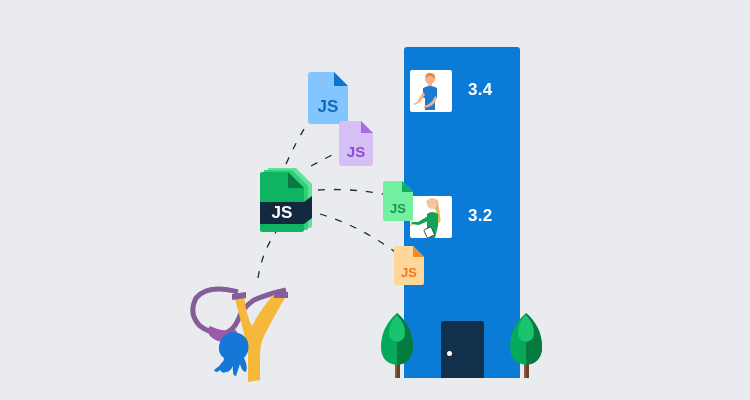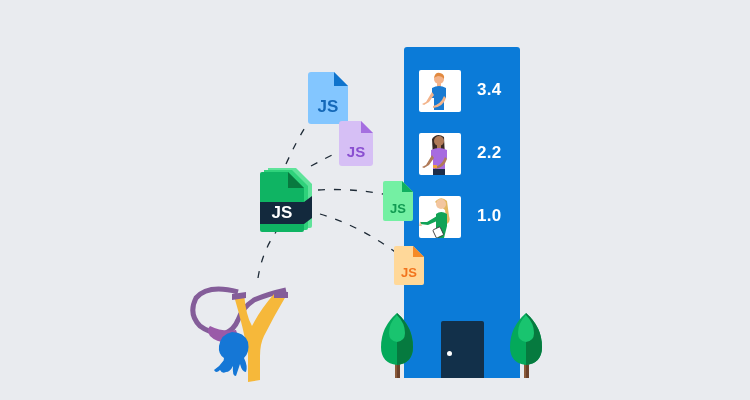--- a/index.html
+++ b/index.html
@@ -10,21 +10,21 @@
       position: relative;
     }
     .scene { position: absolute; left: 0; top: 0; width: 750px; height: 400px; }
     svg.lines { position: absolute; left: 0; top: 0; }
 
     .building {
       position: absolute; left: 404px; top: 47px; width: 116px; height: 331px;
       background: #0b7bd8; border-radius: 3px 3px 0 0;
     }
     .floor {
-      position: absolute; left: 15px; width: 97px; height: 42px;
+      position: absolute; left: 6px; width: 97px; height: 42px;
     }
     .frame {
       position: absolute; left: 0; top: 0; width: 42px; height: 42px;
       background: #ffffff; border-radius: 2px; overflow: hidden;
     }
     .version {
       position: absolute; left: 58px; top: 10px;
       color: #ffffff; font-weight: bold; font-size: 17px; letter-spacing: 0.3px;
     }
     .door {
@@ -73,48 +73,33 @@
           <path d="M15 8 Q16 2 21 3 Q26 4 25 9 Q23 6 19 6 Q16 7 15 8Z" fill="#e1893f"></path>
           <rect x="18" y="13" width="4" height="4" fill="#f3b38a"></rect>
           <path d="M13 18 Q20 14 27 18 L27 28 L25 28 L25 40 L15 40 L15 28 L13 28Z" fill="#1a7bd1"></path>
           <path d="M13 22 L7 32 L3 34 L5 35 L10 32 L15 25Z" fill="#f3b38a"></path>
           <path d="M25 26 Q22 34 14 36 L14 38 Q24 37 27 28Z" fill="#f3b38a"></path>
         </svg>
       </div>
       <div class="version">3.4</div>
     </div>
 
-    <div class="floor" style="top:86px">
-      <div class="frame">
-        <svg width="42" height="42" viewBox="0 0 42 42">
-          <path d="M13 6 Q18 -1 25 4 L26 24 L14 24Z" fill="#3a2a24"></path>
-          <circle cx="20" cy="8" r="5" fill="#b07a58"></circle>
-          <rect x="18" y="12" width="4" height="4" fill="#b07a58"></rect>
-          <path d="M12 17 Q20 13 28 17 L28 26 L26 26 L26 37 L14 37 L14 26 L12 26Z" fill="#a76be0"></path>
-          <rect x="14" y="36" width="12" height="6" fill="#1d2e4a"></rect>
-          <path d="M13 22 L7 32 L3 34 L5 35 L10 32 L15 25Z" fill="#b07a58"></path>
-          <path d="M26 24 Q23 32 16 34 L16 36 Q25 35 28 26Z" fill="#b07a58"></path>
-          <rect x="14" y="32" width="4" height="3" fill="#f0a23c"></rect>
-        </svg>
-      </div>
-      <div class="version">2.2</div>
-    </div>
 
     <div class="floor" style="top:149px">
       <div class="frame">
         <svg width="42" height="42" viewBox="0 0 42 42">
           <path d="M16 6 Q22 -1 28 5 L30 20 Q32 26 28 28 L26 14Z" fill="#e3b760"></path>
           <circle cx="22" cy="8" r="5" fill="#f3c6a0"></circle>
           <path d="M17 18 Q22 14 28 18 L28 30 L25 42 L17 42 L17 30Z" fill="#12a356"></path>
           <path d="M18 20 L8 26 L1 26 L1 28 L9 29 L18 25Z" fill="#12a356"></path>
           <path d="M1 25 L0 30 L3 30Z" fill="#f3c6a0"></path>
           <rect x="15" y="32" width="8" height="9" rx="1" transform="rotate(-25 19 36)" fill="#ffffff" stroke="#333" stroke-width="0.8"></rect>
         </svg>
       </div>
-      <div class="version">1.0</div>
+      <div class="version">3.2</div>
     </div>
 
 
     <div class="door">
       <div class="knob"></div>
     </div>
   </div>
 
   <div class="tree" style="left:381px; top:313px">
     <svg width="32" height="65" viewBox="0 0 32 65">

